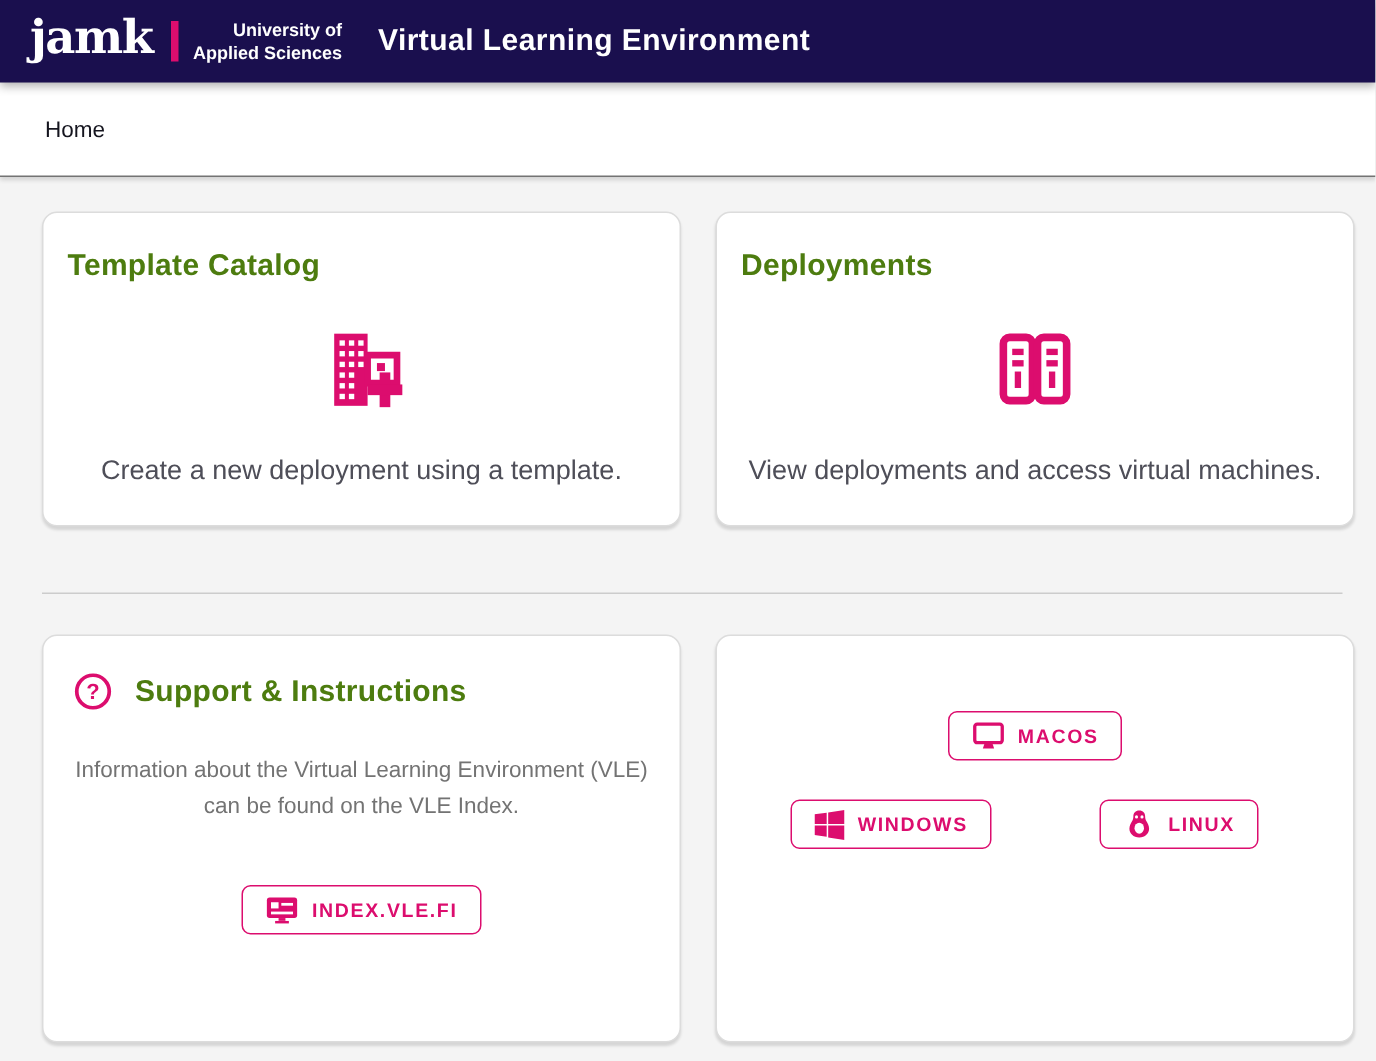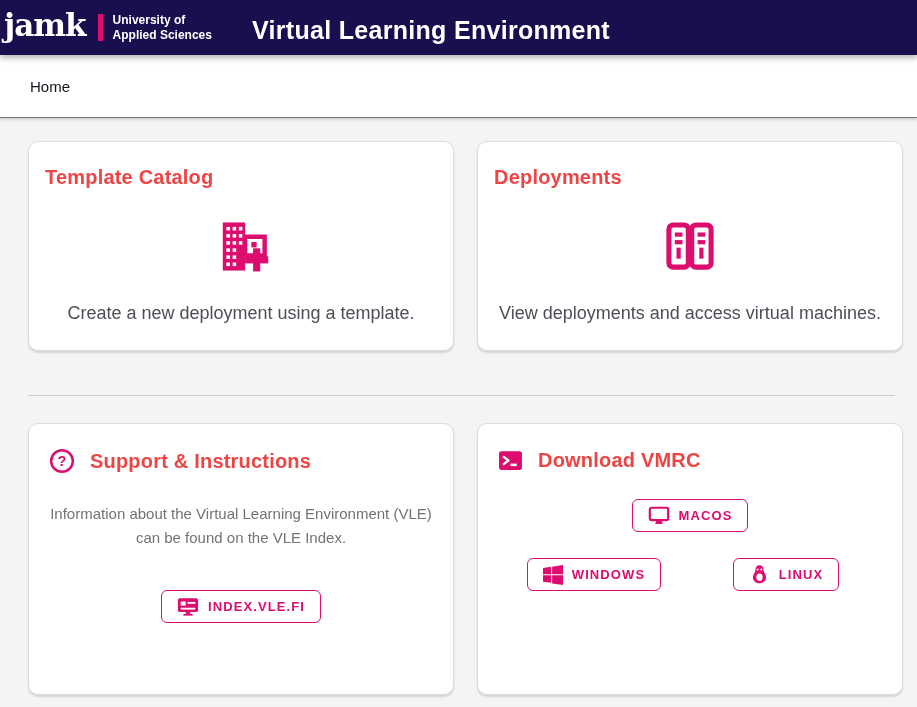--- a/index.html
+++ b/index.html
@@ -17,35 +17,35 @@
   }
 
   
   .app-header {
     position: relative; z-index: 3;
     height: 55px;
     background: var(--header-bg);
     display: flex; align-items: center;
     box-shadow: 0 3px 6px rgba(0,0,0,.30);
   }
-  .logo { display: flex; align-items: center; padding-left: 4px; cursor: pointer; }
+  .logo { display: flex; align-items: center; padding-left: 20px; cursor: pointer; text-align: right; }
   .logo-word {
     font-family: "DejaVu Serif", serif;
     font-weight: bold; color: #fff;
     font-size: 31px; line-height: 1; letter-spacing: -1px;
     margin-top: -5px;
   }
   .logo-bar { width: 5px; height: 27px; background: var(--accent); margin: 0 10px 0 12px; }
   .logo-sub {
     display: flex; flex-direction: column;
     color: #fff; font-size: 12px; font-weight: bold; line-height: 1.2;
   }
   .app-title {
     position: absolute; left: 252px; top: 16px;
-    color: #fff; font-size: 25px; font-weight: bold; letter-spacing: .3px;
+    color: #fff; font-size: 20px; font-weight: bold; letter-spacing: .3px;
   }
 
   
   .breadcrumb-bar {
     position: relative; z-index: 2;
     height: 63px; background: #fff;
     display: flex; align-items: center; padding-left: 30px;
     border-bottom: 1px solid #737373;
     box-shadow: 0 2px 3px rgba(0,0,0,.14);
   }
@@ -59,21 +59,21 @@
     border: 1px solid #dcdcdc;
     border-radius: 10px;
     box-shadow: 0 2px 2px rgba(0,0,0,.13);
   }
   .nav-card {
     height: 210px;
     display: flex; flex-direction: column;
     padding: 24px 16px 26px;
     cursor: pointer;
   }
-  .card h2 { margin: 0; font-size: 20px; color: #ef4444; font-weight: bold; letter-spacing: .2px; }
+  .card h2 { margin: 0; font-size: 20px; color: #4d7c0f; font-weight: bold; letter-spacing: .2px; }
   .icon-wrap { flex: 1; display: flex; align-items: center; justify-content: center; color: var(--accent); }
   .nav-card p { margin: 0; text-align: center; color: #4e4e58; font-size: 18px; }
 
   .divider { border: none; border-top: 1px solid #cccccc; margin: 44px 8px 27px 0; }
 
   .info-card { height: 272px; padding: 24px 20px; }
   .card-head { display: flex; align-items: center; gap: 15px; color: var(--accent); }
   .info-desc {
     margin: 28px auto 0;
     text-align: center; color: #737373; font-size: 15px; line-height: 1.6;
@@ -190,28 +190,20 @@
             </g>
             <rect x="9.5" y="17.5" width="5" height="2"></rect>
             <rect x="7" y="19.6" width="10" height="1.8"></rect>
           </svg>
           <span>INDEX.VLE.FI</span>
         </button>
       </div>
     </div>
 
     <div class="card info-card">
-      <div class="card-head">
-        <svg width="25" height="25" viewBox="0 0 24 24" fill="currentColor" aria-hidden="true">
-          <rect x="1" y="3" width="22" height="18" rx="2.5"></rect>
-          <path d="M5.5 8.5 L10 12 L5.5 15.5" stroke="#fff" stroke-width="2.2" fill="none" stroke-linecap="round" stroke-linejoin="round"></path>
-          <rect x="12" y="15" width="6" height="2.4" fill="#fff"></rect>
-        </svg>
-        <h2>Download VMRC</h2>
-      </div>
       <div class="btn-row">
         <button class="pill-btn">
           <svg width="22" height="22" viewBox="0 0 24 24" fill="currentColor" aria-hidden="true">
             <rect x="2" y="3" width="20" height="13.5" rx="1.8" fill="none" stroke="currentColor" stroke-width="2.4"></rect>
             <path d="M9.3 16.5 h5.4 l1.4 4.2 h-8.2 z"></path>
           </svg>
           <span>MACOS</span>
         </button>
       </div>
       <div class="btn-row split">

